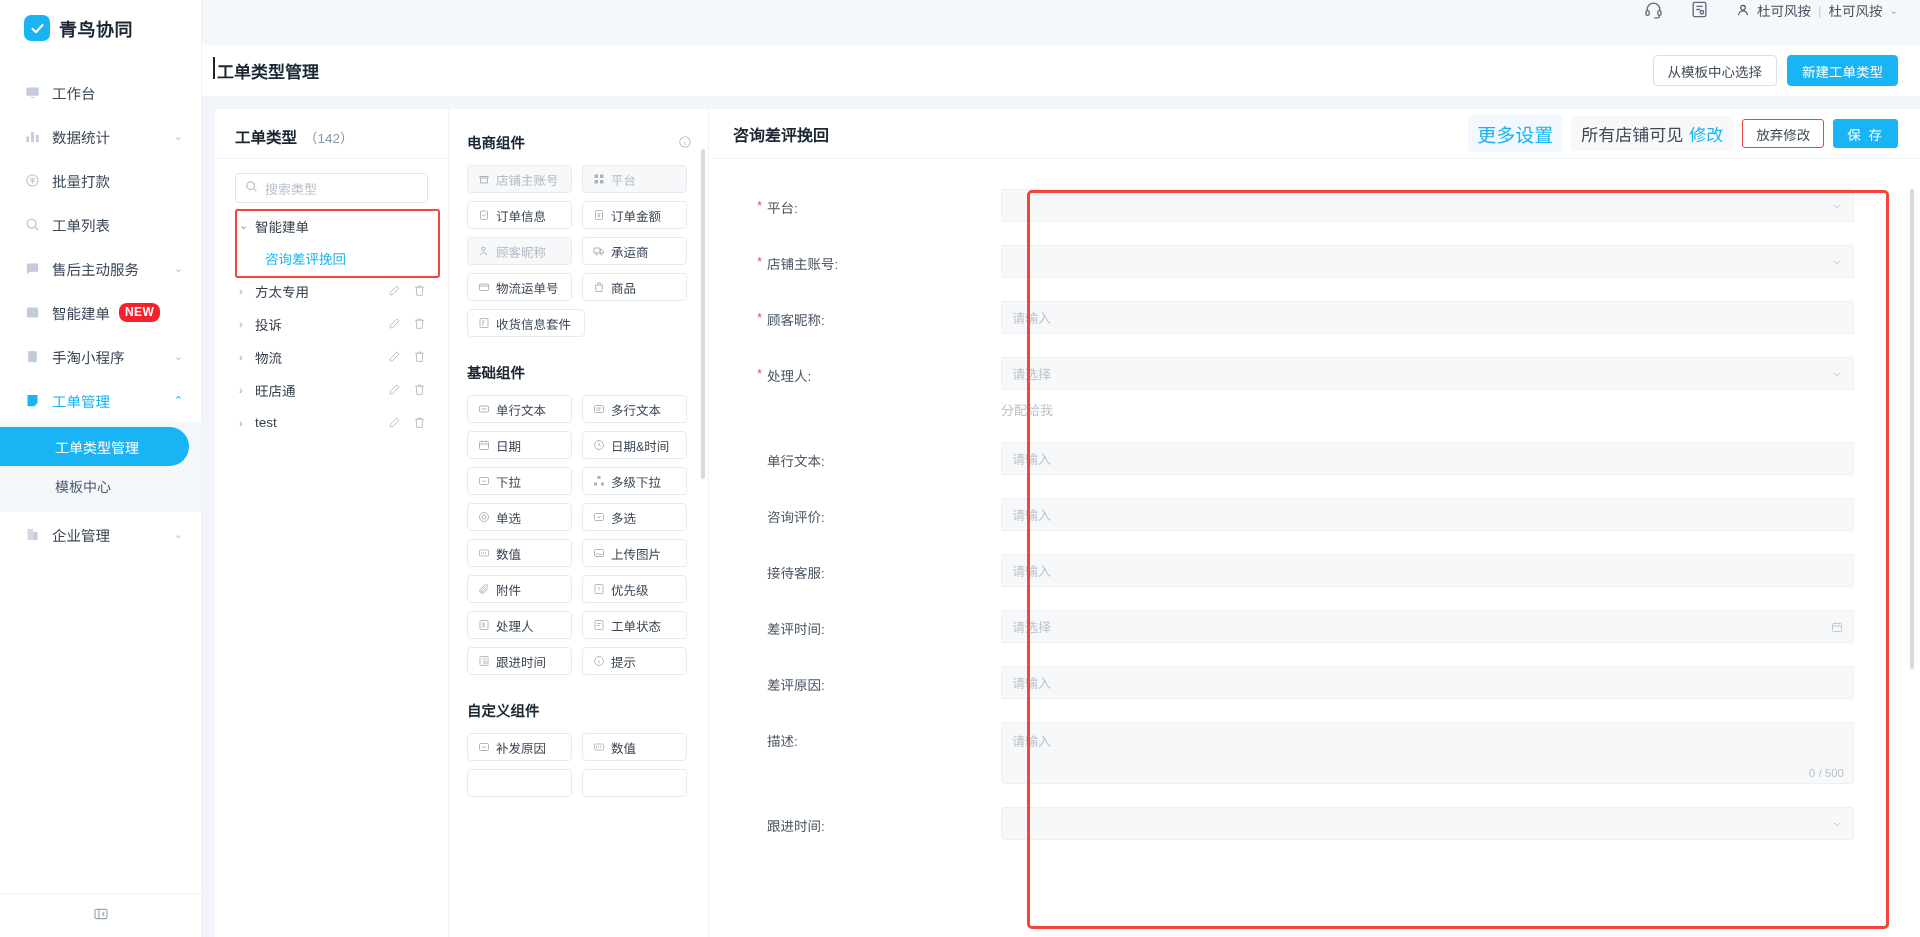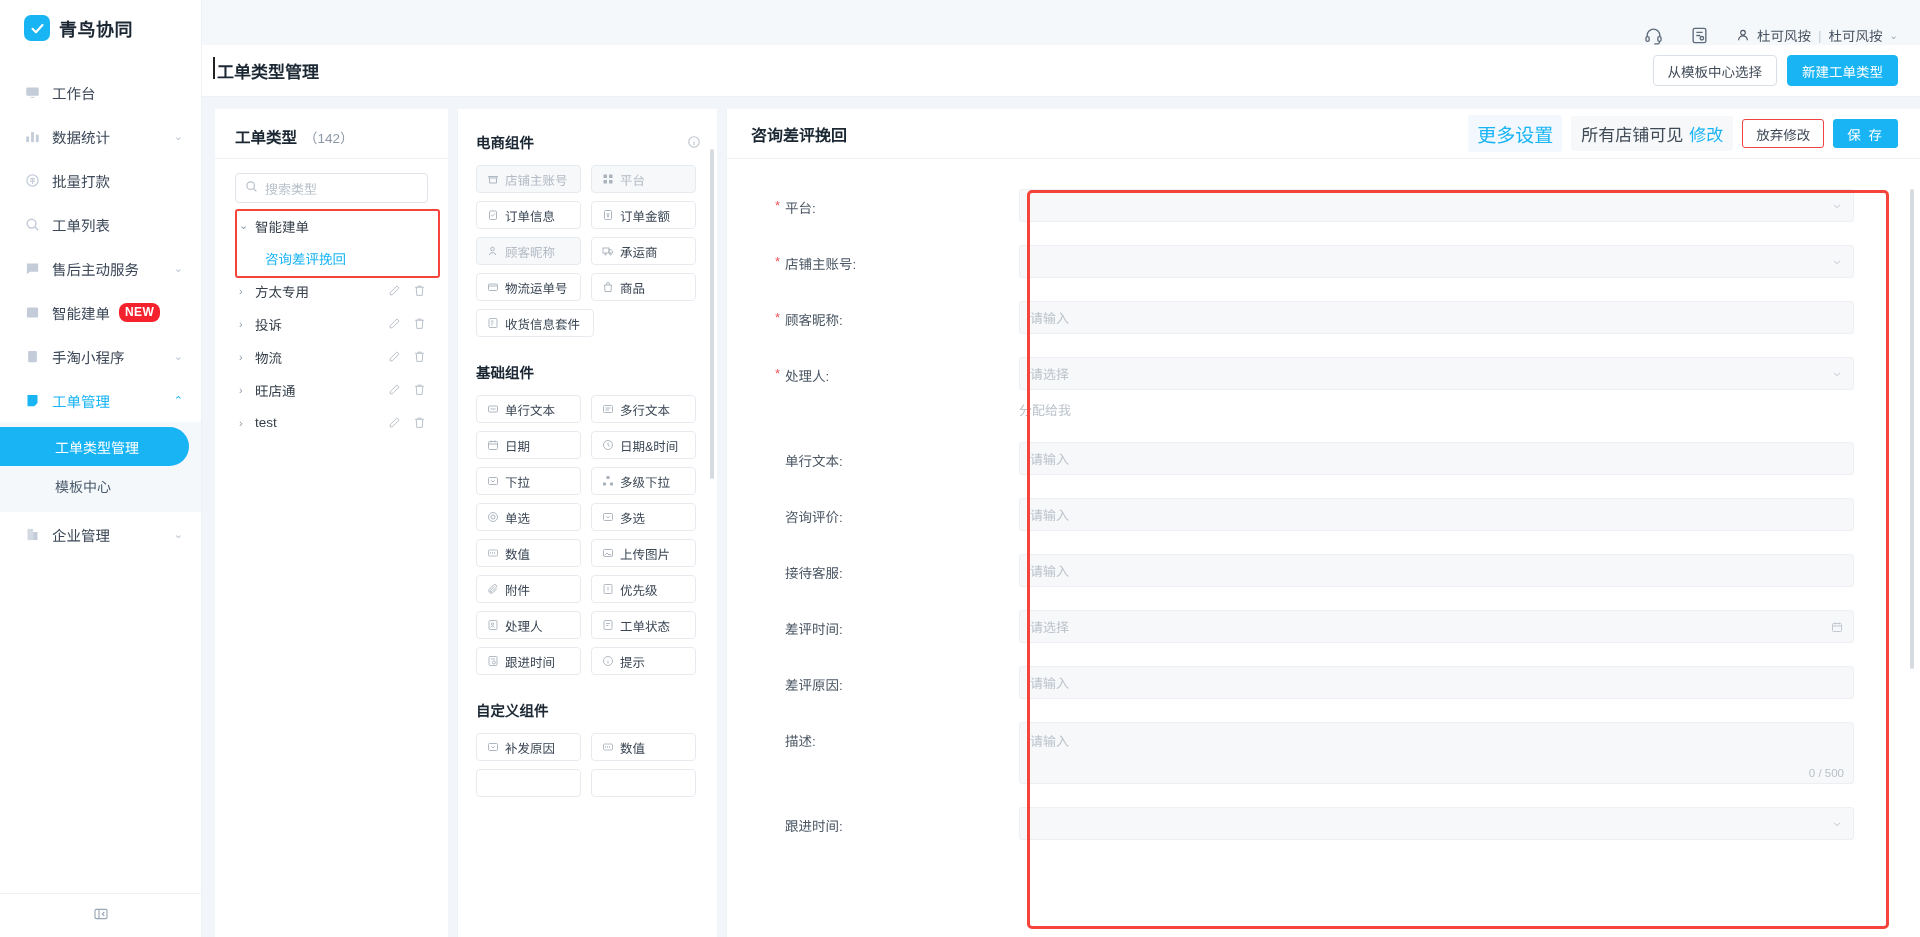--- a/index.html
+++ b/index.html
@@ -57,21 +57,21 @@
   .collapse-bar {
     position: absolute; bottom: 0; left: 0; right: 0; height: 44px;
     border-top: 1px solid #eef1f5; display: flex; align-items: center; justify-content: center;
     color: #9aa7b5; cursor: pointer;
   }
   .collapse-bar svg { width: 16px; height: 16px; }
 
   
   .main { flex: 1 1 auto; height: 937px; position: relative; background: #f2f5f9; }
   .topbar {
-    height: 45px; background: #f5f8fb; display: flex; align-items: flex-end;
+    height: 45px; background: #f5f8fb; display: flex; align-items: flex-start;
     justify-content: flex-end; padding-right: 22px; gap: 27px; color: #5d6b7a;
   }
   .topbar .t-ico { color: #5d6b7a; display: flex; align-items: center; cursor: pointer; }
   .topbar .t-ico svg { width: 19px; height: 19px; }
   .user-box { display: flex; align-items: center; gap: 7px; font-size: 13.5px; color: #46525f; cursor: pointer; }
   .user-box .uico svg { width: 14px; height: 14px; display:block; }
   .sep-thin { color: #c7ced6; }
   .mini-caret { color: #9aa7b5; font-size: 10px; }
 
   .page-head {
@@ -85,21 +85,21 @@
   }
   .head-actions { display: flex; align-items: center; gap: 10px; }
   .btn {
     height: 31px; padding: 0 14px; border-radius: 4px; font-size: 13.5px;
     display: inline-flex; align-items: center; justify-content: center; cursor: pointer;
     border: 1px solid #d9dfe6; background: #fff; color: #404b58; white-space: nowrap;
   }
   .btn.primary { background: #19b4f4; border-color: #19b4f4; color: #fff; }
 
   
-  .content { display: flex; padding: 12px 0 0 13px; height: calc(937px - 45px - 52px); gap: 9px; }
+  .content { display: flex; padding: 12px 0 0 13px; height: calc(937px - 45px - 52px); gap: 0; }
 
   .card-types {
     width: 233px; flex: 0 0 233px; background: #fff; height: 100%;
     position: relative;
   }
   .types-head { height: 50px; display: flex; align-items: baseline; padding: 16px 0 0 20px; border-bottom:1px solid #f0f3f6;}
   .types-head .t1 { font-size: 15.5px; font-weight: bold; color: #1b2733; }
   .types-head .t2 { font-size: 13.5px; color: #8b97a5; margin-left: 7px; }
   .search-wrap { padding: 14px 20px 6px; }
   .search-box {

